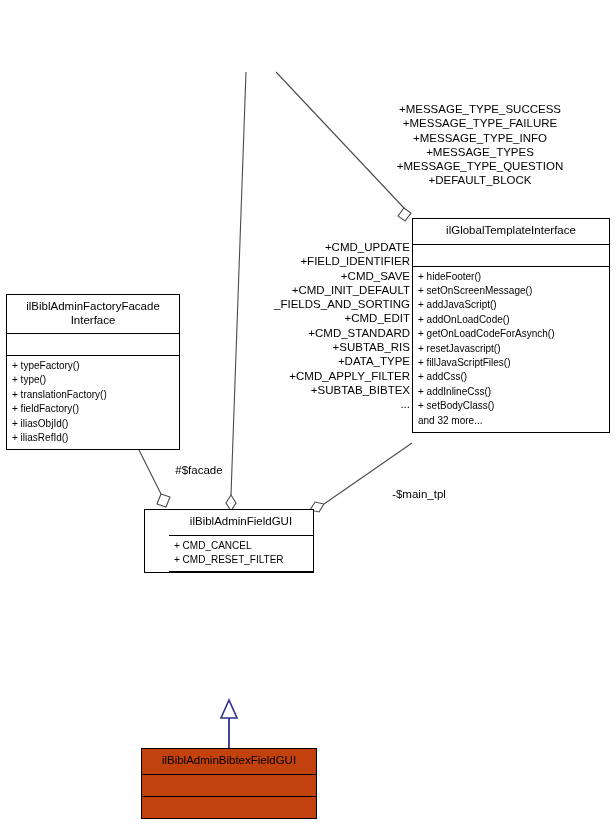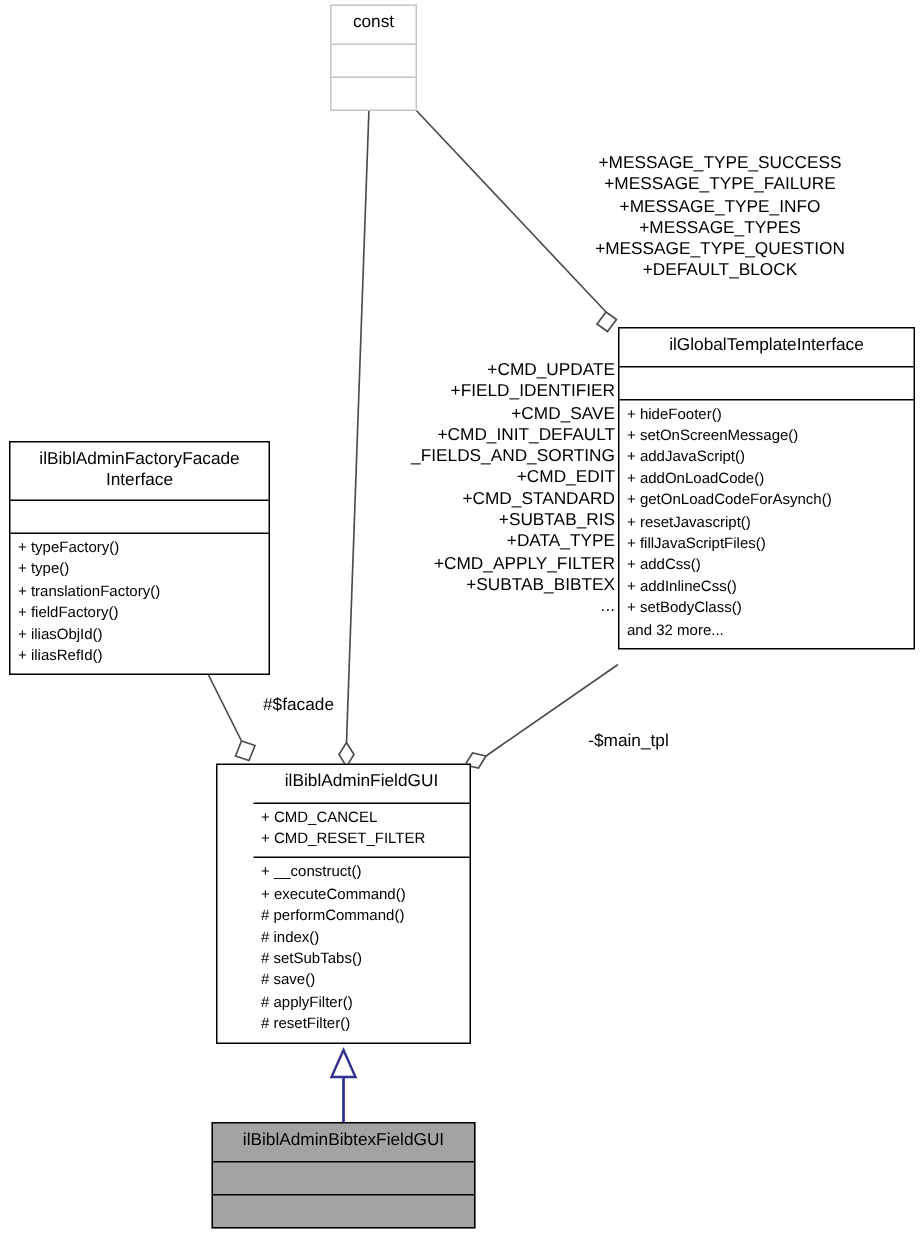--- a/index.html
+++ b/index.html
@@ -30,21 +30,21 @@
     position: absolute;
     box-sizing: border-box;
     background: #ffffff;
     border: 1px solid #000000;
     z-index: 5;
   }
   .uml-class.faint {
     border: 1px solid #c4c4c4;
   }
   .uml-class.filled {
-    background: #a3a3a3;
+    background: #c2410c;
   }
   .cls-title {
     text-align: center;
     font-size: 11.5px;
     color: #000000;
     line-height: 13.5px;
     padding: 5px 4px 6px 4px;
     white-space: pre-line;
   }
   .cls-sep {
@@ -94,27 +94,20 @@
     <line x1="120" y1="412" x2="161" y2="494" stroke="#4b4b4b" stroke-width="1.1" fill="none"></line>
     <polygon points="161,494 170,497 166,507 157,504" fill="#ffffff" stroke="#4b4b4b" stroke-width="1.1"></polygon>
 
     <line x1="412" y1="443" x2="324" y2="504" stroke="#4b4b4b" stroke-width="1.1" fill="none"></line>
     <polygon points="324,504 319,512 310,510 315,502" fill="#ffffff" stroke="#4b4b4b" stroke-width="1.1"></polygon>
 
     <line x1="229" y1="748" x2="229" y2="718" stroke="#30308f" stroke-width="1.8" fill="none"></line>
     <polygon points="229,700 221,718 237,718" fill="#ffffff" stroke="#30308f" stroke-width="1.6"></polygon>
   </svg>
 
-  <div class="uml-class faint" style="left:220px; top:3px; width:58px;">
-    <div class="cls-title">const</div>
-    <div class="cls-sep"></div>
-    <div class="cls-compartment empty"></div>
-    <div class="cls-sep"></div>
-    <div class="cls-compartment empty"></div>
-  </div>
 
   <div class="edge-label centered" style="left:372px; top:102px; width:216px;text-align:center;">+MESSAGE_TYPE_SUCCESS
 +MESSAGE_TYPE_FAILURE
 +MESSAGE_TYPE_INFO
 +MESSAGE_TYPES
 +MESSAGE_TYPE_QUESTION
 +DEFAULT_BLOCK</div>
 
   <div class="edge-label centered" style="left:234px; top:240px; width:176px;text-align:right;">+CMD_UPDATE
 +FIELD_IDENTIFIER
@@ -164,28 +157,20 @@
   <div class="edge-label left" style="left:154px; top:463px; width:90px;">#$facade</div>
 
   <div class="edge-label left" style="left:374px; top:463px; width:90px;margin-top:24px;">-$main_tpl</div>
 
   <div class="uml-class" style="left:144px; top:509px; width:170px;padding-left:24px;">
     <div class="cls-title">ilBiblAdminFieldGUI</div>
     <div class="cls-sep"></div>
     <div class="cls-compartment">+ CMD_CANCEL
 + CMD_RESET_FILTER</div>
     <div class="cls-sep"></div>
-    <div class="cls-compartment">+ __construct()
-+ executeCommand()
-# performCommand()
-# index()
-# setSubTabs()
-# save()
-# applyFilter()
-# resetFilter()</div>
   </div>
 
   <div class="uml-class filled" style="left:141px; top:748px; width:176px;">
     <div class="cls-title">ilBiblAdminBibtexFieldGUI</div>
     <div class="cls-sep"></div>
     <div class="cls-compartment empty"></div>
     <div class="cls-sep"></div>
     <div class="cls-compartment empty"></div>
   </div>
 

